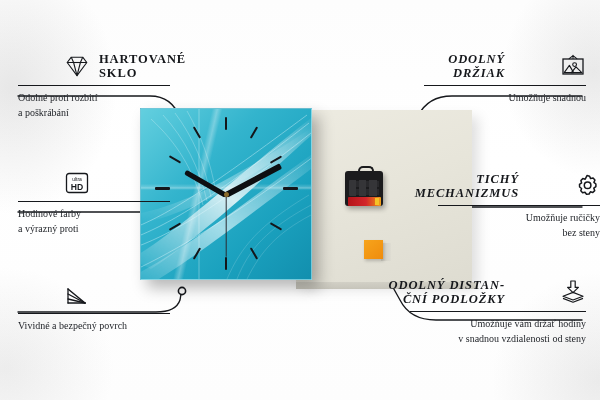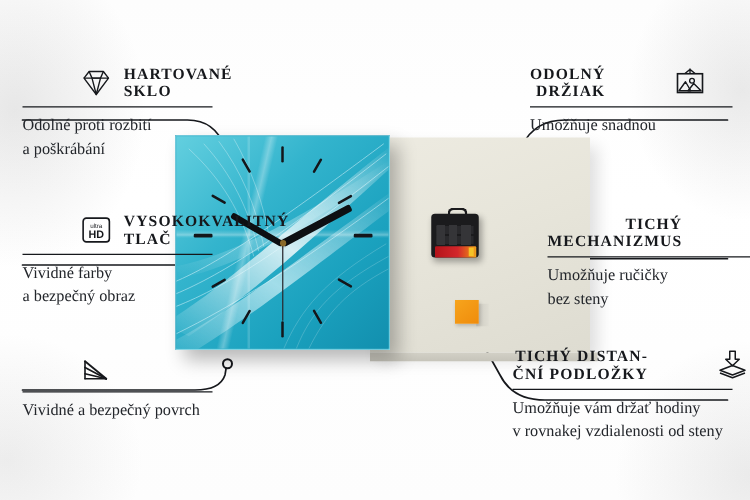--- a/index.html
+++ b/index.html
@@ -68,34 +68,34 @@
   .mv-batt:after{content:"";position:absolute;right:2px;top:1px;width:4px;height:7px;background:#f5c227;}
 
   .pad{position:absolute;left:364px;top:240px;width:19px;height:19px;
        background:linear-gradient(140deg,#f7a41c,#ef8c0c);box-shadow:1px 2px 3px rgba(0,0,0,.2);}
   .pad-shadow{position:absolute;left:381px;top:243px;width:10px;height:18px;
        background:linear-gradient(90deg,#c9c7bd,#dedcd2);opacity:.85;}
 
   
   .feat{position:absolute;}
   .feat .head{display:flex;align-items:center;gap:9px;}
-  .feat.right .head{}
+  .feat.right .head{justify-content:flex-end;font-style:italic;}
   .titles{line-height:1.12;}
   .titles .t{
     font-family:"Liberation Serif", serif;
     font-weight:bold;font-size:12.5px;letter-spacing:.9px;color:#16181c;
     white-space:nowrap;
   }
   .feat.right .titles{text-align:right;}
   .rule{height:1px;background:#16181c;margin-top:5px;}
   .desc{
-    margin-top:5px;font-size:13px;line-height:1.45;color:#23262b;
+    margin-top:5px;font-size:10px;line-height:1.45;color:#23262b;
     font-family:"Liberation Serif", serif;white-space:nowrap;
   }
-  .feat.right .desc{}
+  .feat.right .desc{text-align:right;}
 
   .ico{width:26px;height:26px;flex:0 0 26px;display:block;margin-left:46px;}
   .ico svg{display:block;width:26px;height:26px;}
 
   
   #f-glass  {left:18px;  top:52px;  width:152px;}
   #f-print  {left:18px;  top:170px; width:152px;}
   #f-edges  {left:18px;  top:282px; width:152px;}
   #f-holder {right:14px; top:52px;  width:162px;}
   #f-mech   {right:0; top:172px; width:162px;}
@@ -238,29 +238,25 @@
 
   <div class="feat left" id="f-print">
     <div class="head">
       <span class="ico">
         <svg viewBox="0 0 26 26">
           <rect x="2.5" y="3.5" width="21" height="19" rx="2.6" fill="none" stroke="#16181c" stroke-width="1.3"></rect>
           <text x="13" y="11.3" text-anchor="middle" font-family="Liberation Sans, sans-serif" font-size="5" fill="#16181c">ultra</text>
           <text x="13" y="19.8" text-anchor="middle" font-family="Liberation Sans, sans-serif" font-size="8.6" font-weight="bold" fill="#16181c">HD</text>
         </svg>
       </span>
-      <span class="titles">
-        <div class="t">VYSOKOKVALITNÝ</div>
-        <div class="t">TLAČ</div>
-      </span>
-    </div>
-    <div class="rule"></div>
-    <div class="desc">
-      <div>Vividné farby</div>
-      <div>a bezpečný obraz</div>
+    </div>
+    <div class="rule"></div>
+    <div class="desc">
+      <div>Hodinové farby</div>
+      <div>a výrazný proti</div>
     </div>
   </div>
 
   <div class="feat left" id="f-edges">
     <div class="head">
       <span class="ico">
         <svg viewBox="0 0 26 26">
             <g stroke="#16181c" stroke-width="1.5" stroke-linecap="round">
           <path d="M4,7 L21,21"></path>
               <path d="M4,12 L21,21" stroke-width="1.4"></path>
@@ -315,31 +311,31 @@
     <div class="rule"></div>
     <div class="desc">
       <div>Umožňuje ručičky</div>
       <div>bez steny</div>
     </div>
   </div>
 
   <div class="feat right" id="f-foam">
     <div class="head">
       <span class="titles">
-        <div class="t">TICHÝ DISTAN-</div>
+        <div class="t">ODOLNÝ DISTAN-</div>
         <div class="t">ČNÍ PODLOŽKY</div>
       </span>
       <span class="ico">
         <svg viewBox="0 0 26 26">
           <path d="M10.8,2 L15.2,2 L15.2,8.4 L18.4,8.4 L13,13.6 L7.6,8.4 L10.8,8.4 Z" fill="none" stroke="#16181c" stroke-width="1.2" stroke-linejoin="round"></path>
           <path d="M13,13.4 L23,17.2 L13,21 L3,17.2 Z" fill="none" stroke="#16181c" stroke-width="1.2" stroke-linejoin="round"></path>
           <path d="M3,19.4 L13,23.2 L23,19.4" fill="none" stroke="#16181c" stroke-width="1.2" stroke-linejoin="round"></path>
         </svg>
       </span>
     </div>
     <div class="rule"></div>
     <div class="desc">
       <div>Umožňuje vám držať hodiny</div>
-      <div>v rovnakej vzdialenosti od steny</div>
+      <div>v snadnou vzdialenosti od steny</div>
     </div>
   </div>
 
 </div>
 
 </body></html>

